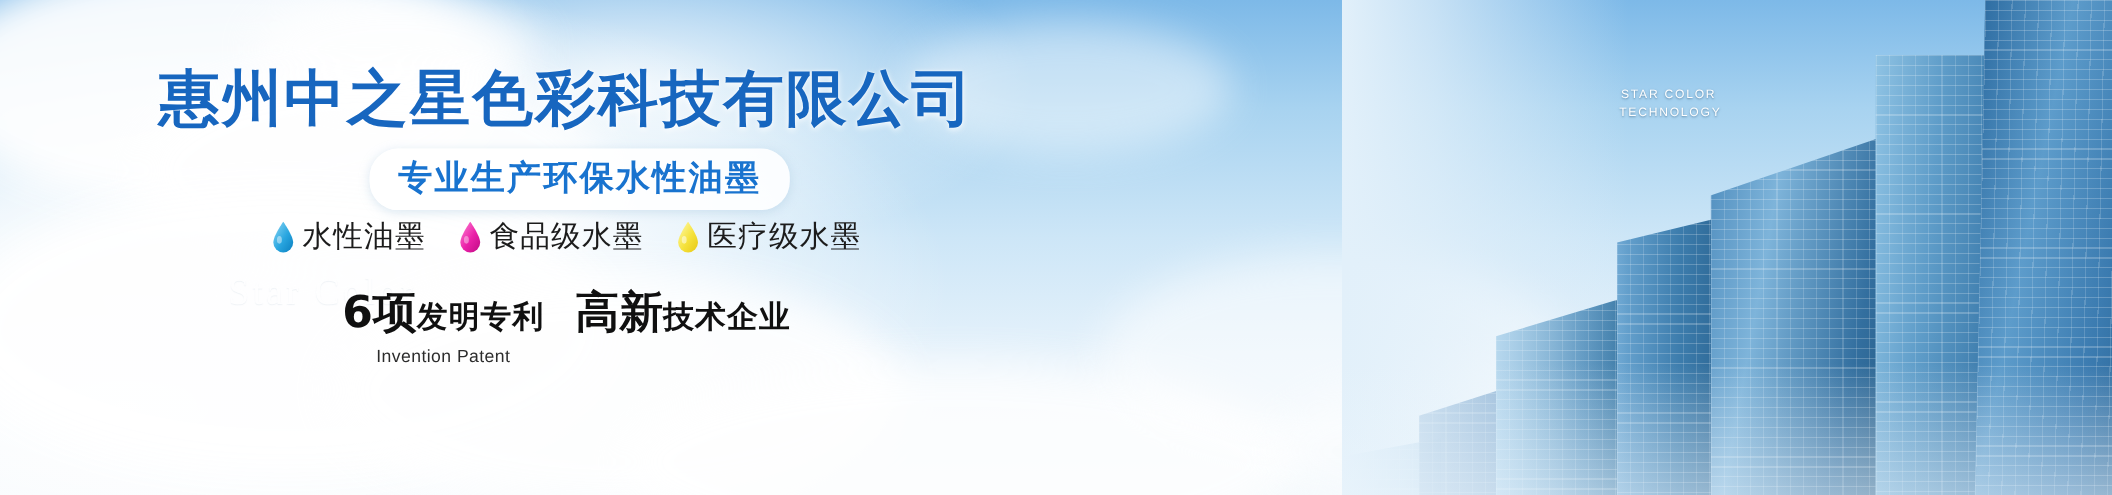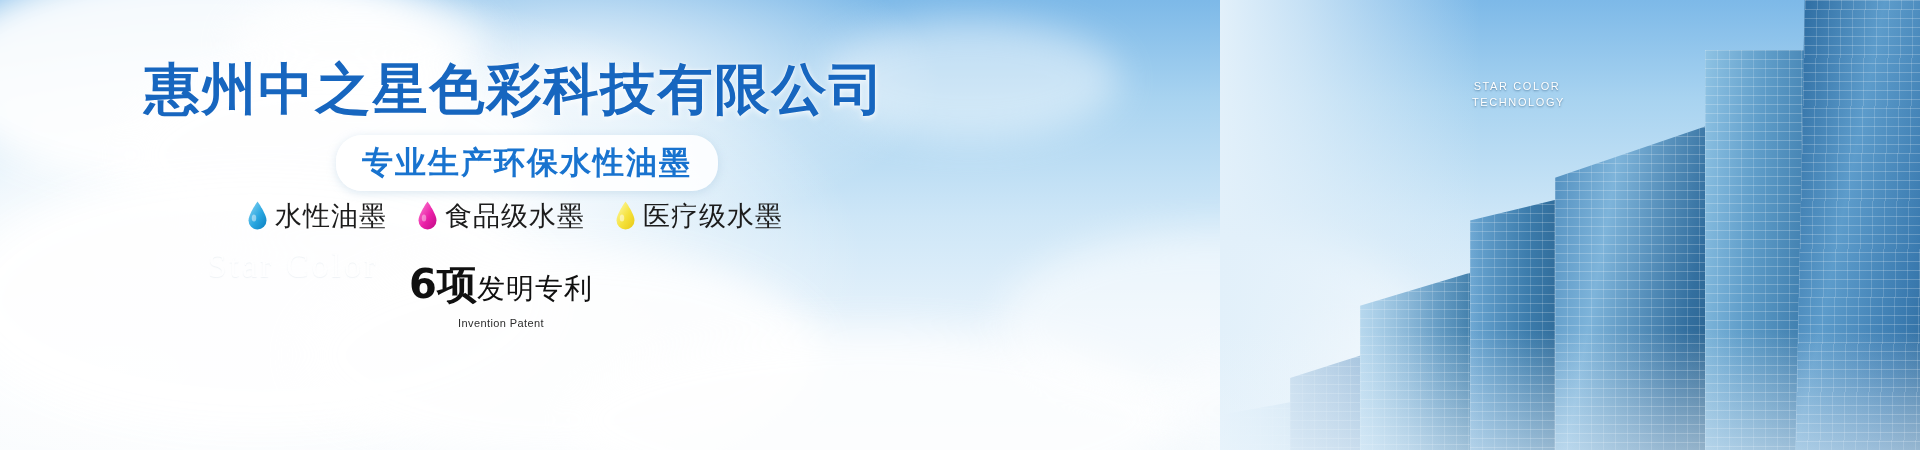--- a/index.html
+++ b/index.html
@@ -136,25 +136,25 @@
   .badges{
     position:absolute;left:0;top:262px;width:1030px;
     display:flex;justify-content:center;align-items:flex-start;gap:28px;
   }
   .badge{text-align:center;}
   .badge-cn{
     font-family:"DejaVu Sans","Liberation Sans",sans-serif;
     color:#101010;white-space:nowrap;line-height:44px;
   }
   .badge-cn .big{font-size:40px;font-weight:bold;letter-spacing:0px;text-align:center;}
-  .badge-cn .small{font-size:28px;font-weight:400;letter-spacing:1px;}
+  .badge-cn .small{font-size:28px;font-weight:700;letter-spacing:1px;}
   .badge-en{
     margin-top:2px;
     font-family:"Liberation Sans",sans-serif;
-    font-size:11px;color:#2c2c2c;letter-spacing:.4px;
+    font-size:16px;color:#2c2c2c;letter-spacing:.4px;
   }
 </style>
 </head>
 <body>
 
 <div class="banner">
 
   <div class="cloud c1"></div>
   <div class="cloud c8"></div>
   <div class="cloud c2"></div>
@@ -266,18 +266,21 @@
     <div class="badges">
 
       <div class="badge">
         <div class="badge-cn">
           <span class="big">6项</span><span class="small">发明专利</span>
         </div>
         <div class="badge-en">Invention Patent</div>
       </div>
 
       <div class="badge">
+        <div class="badge-cn">
+          <span class="big">高新</span><span class="small">技术企业</span>
+        </div>
       </div>
 
     </div>
 
   </div>
 </div>
 
 </body></html>

